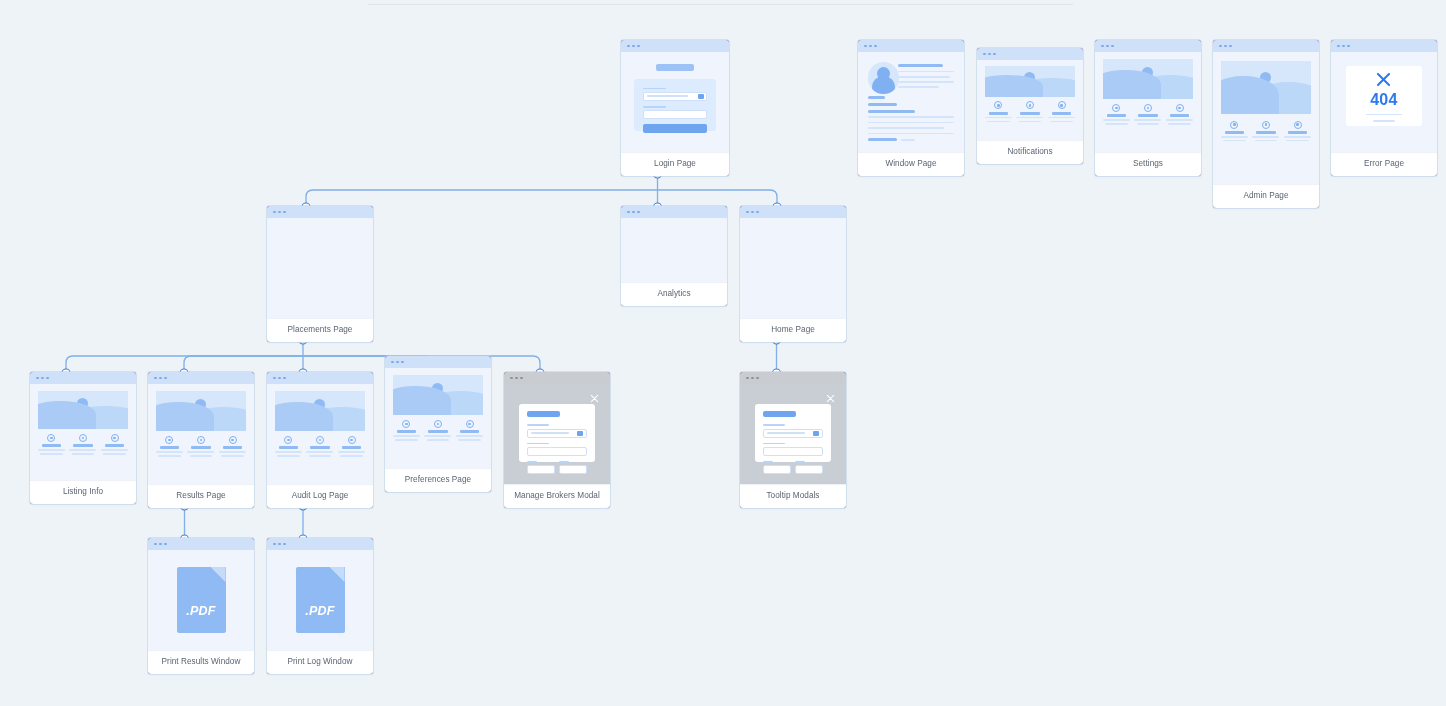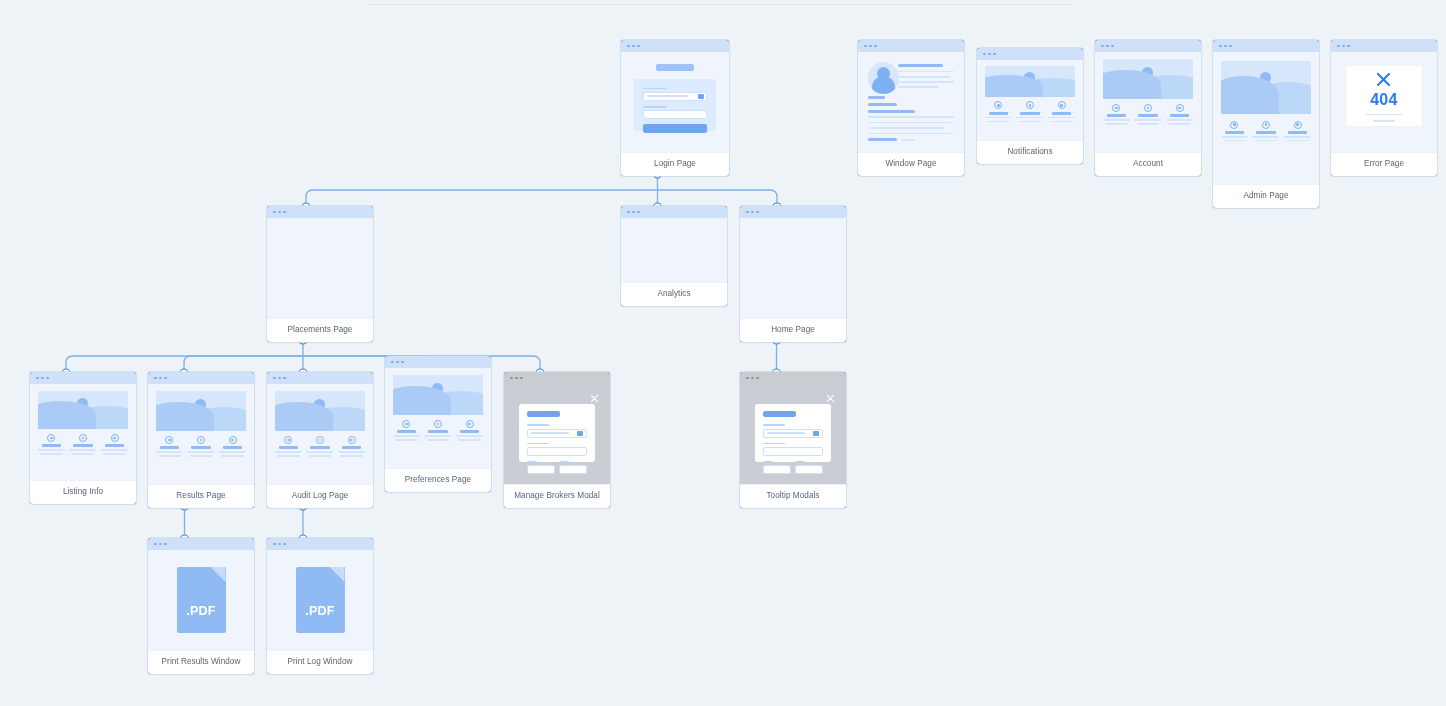--- a/index.html
+++ b/index.html
@@ -106,21 +106,21 @@
   
   .err-box { position:absolute; left:14%; top:14%; width:72%; height:60%;
              background:#ffffff; border-radius:2px;
              display:flex; flex-direction:column; align-items:center;
              justify-content:center; gap:2px; }
   .err-x { color:#2c7af0; font-size:19px; line-height:1; font-weight:400; }
   .err-num { color:#2c7af0; font-size:16px; font-weight:700; line-height:1.1; letter-spacing:.3px; }
   .err-l1 { width:46%; height:1.6px; background:#d4e4fa; border-radius:1px; margin-top:3px; }
   .err-l2 { width:30%; height:1.6px; background:#d4e4fa; border-radius:1px; margin-top:2.5px; }
   
-  .pdf-wrap { position:absolute; inset:0; display:flex; align-items:center; justify-content:center; }
+  .pdf-wrap { position:absolute; inset:0; display:flex; align-items:center; justify-content:center;font-style:italic; }
   .pdf { position:relative; width:49px; height:66px; background:#8fbaf4;
          border-radius:2px 0 2px 2px;
          display:flex; align-items:flex-end; justify-content:center; }
   .pdf .fold { position:absolute; right:0; top:0; width:15px; height:15px;
                background:#c4dcfa; clip-path:polygon(0 0,100% 100%,100% 0); }
   .pdf .ptxt { color:#ffffff; font-size:12.5px; font-weight:700; letter-spacing:.2px;
                margin-bottom:15px; }
 </style>
 </head>
 <body>
@@ -304,21 +304,21 @@
         <span class="ln s"></span>
       </div>
       <div class="col">
         <span class="ring"></span>
         <span class="bar"></span>
         <span class="ln"></span>
         <span class="ln s"></span>
       </div>
     </div>
   </div>
-  <div class="label">Account</div>
+  <div class="label">Settings</div>
 </div>
 
 <div class="card" style="left:1213px;top:40px;width:106px;height:168px">
   <div class="tbar">
     <span class="dot"></span>
     <span class="dot"></span>
     <span class="dot"></span>
   </div>
   <div class="body">
     <div class="hero">

